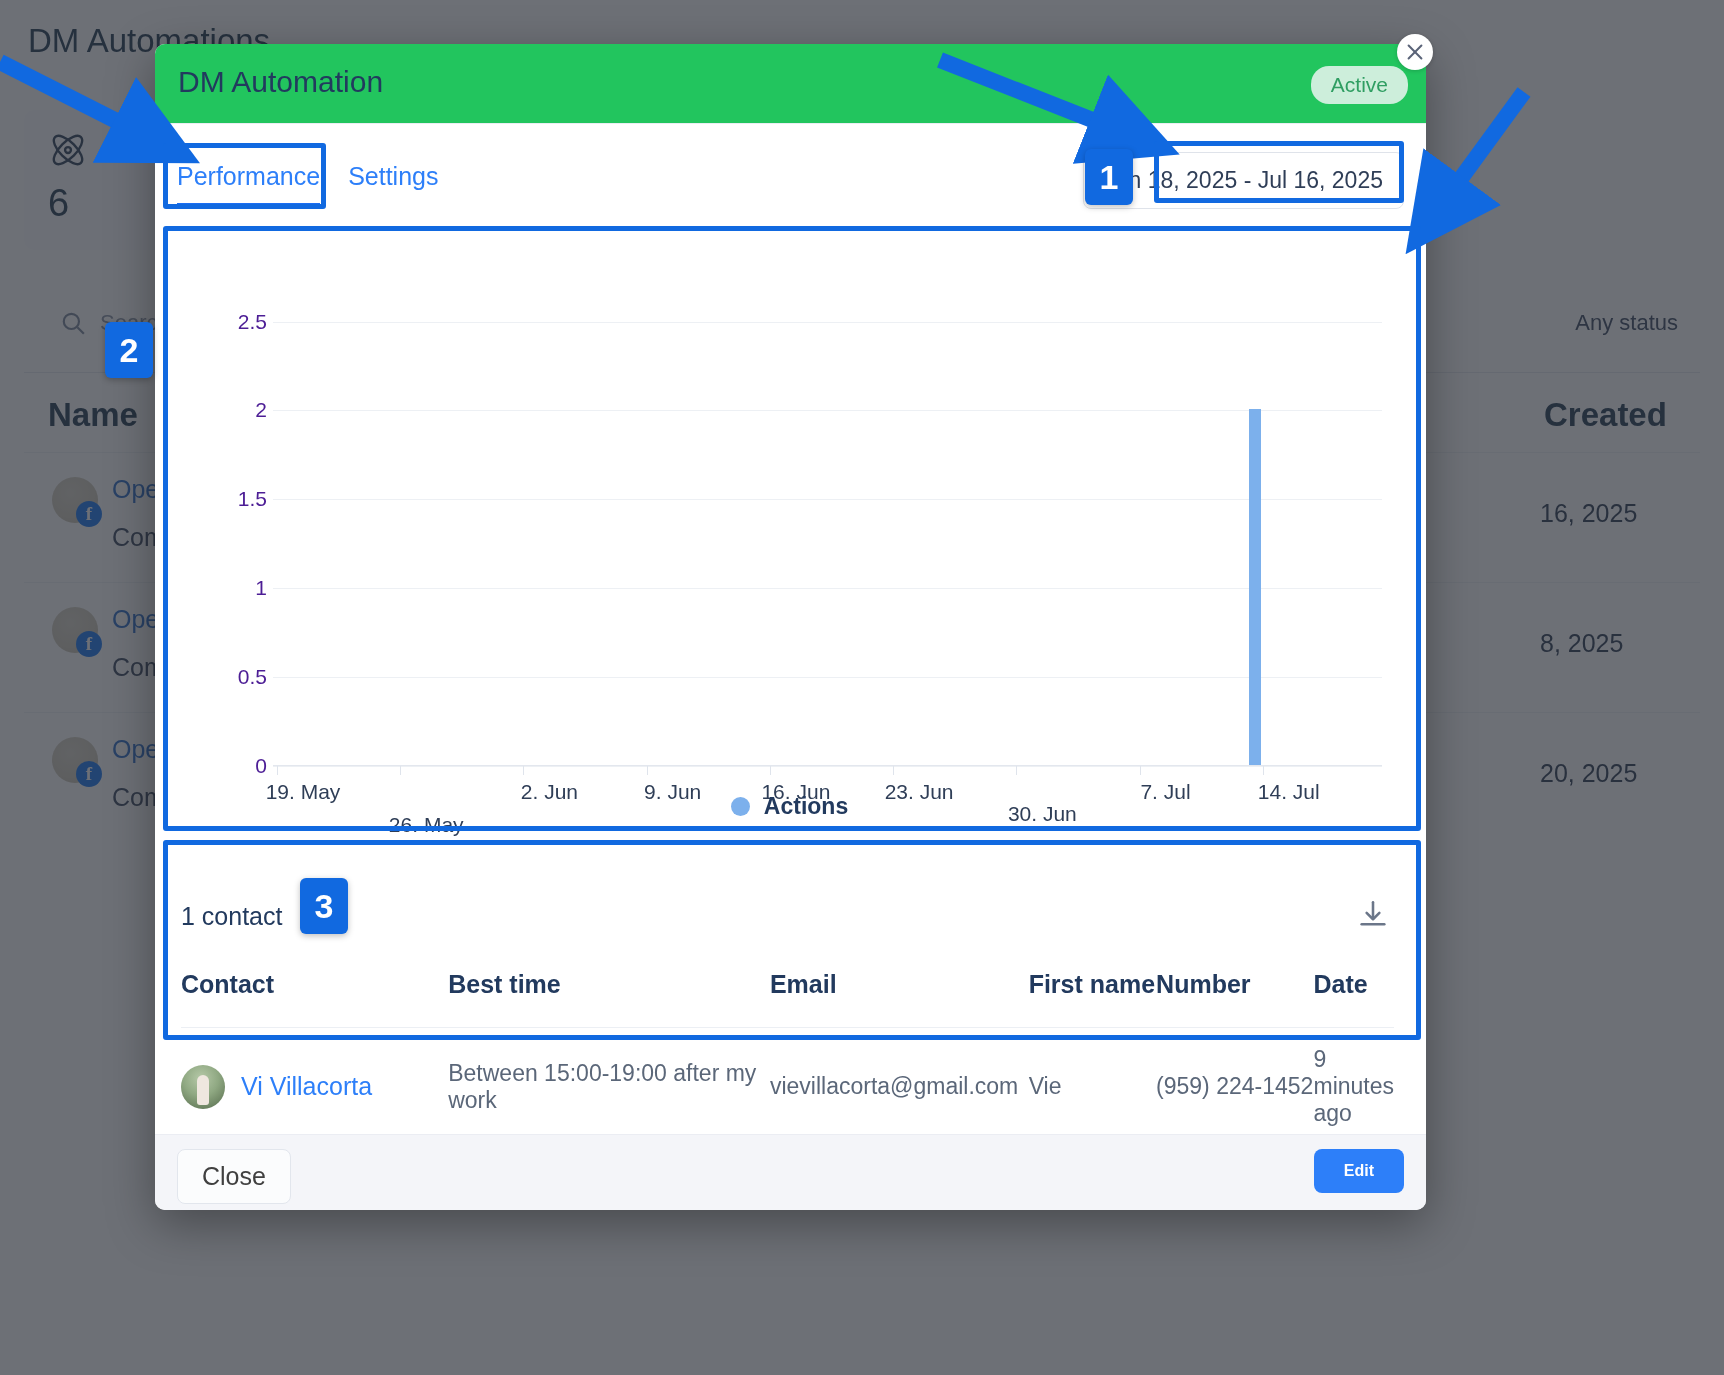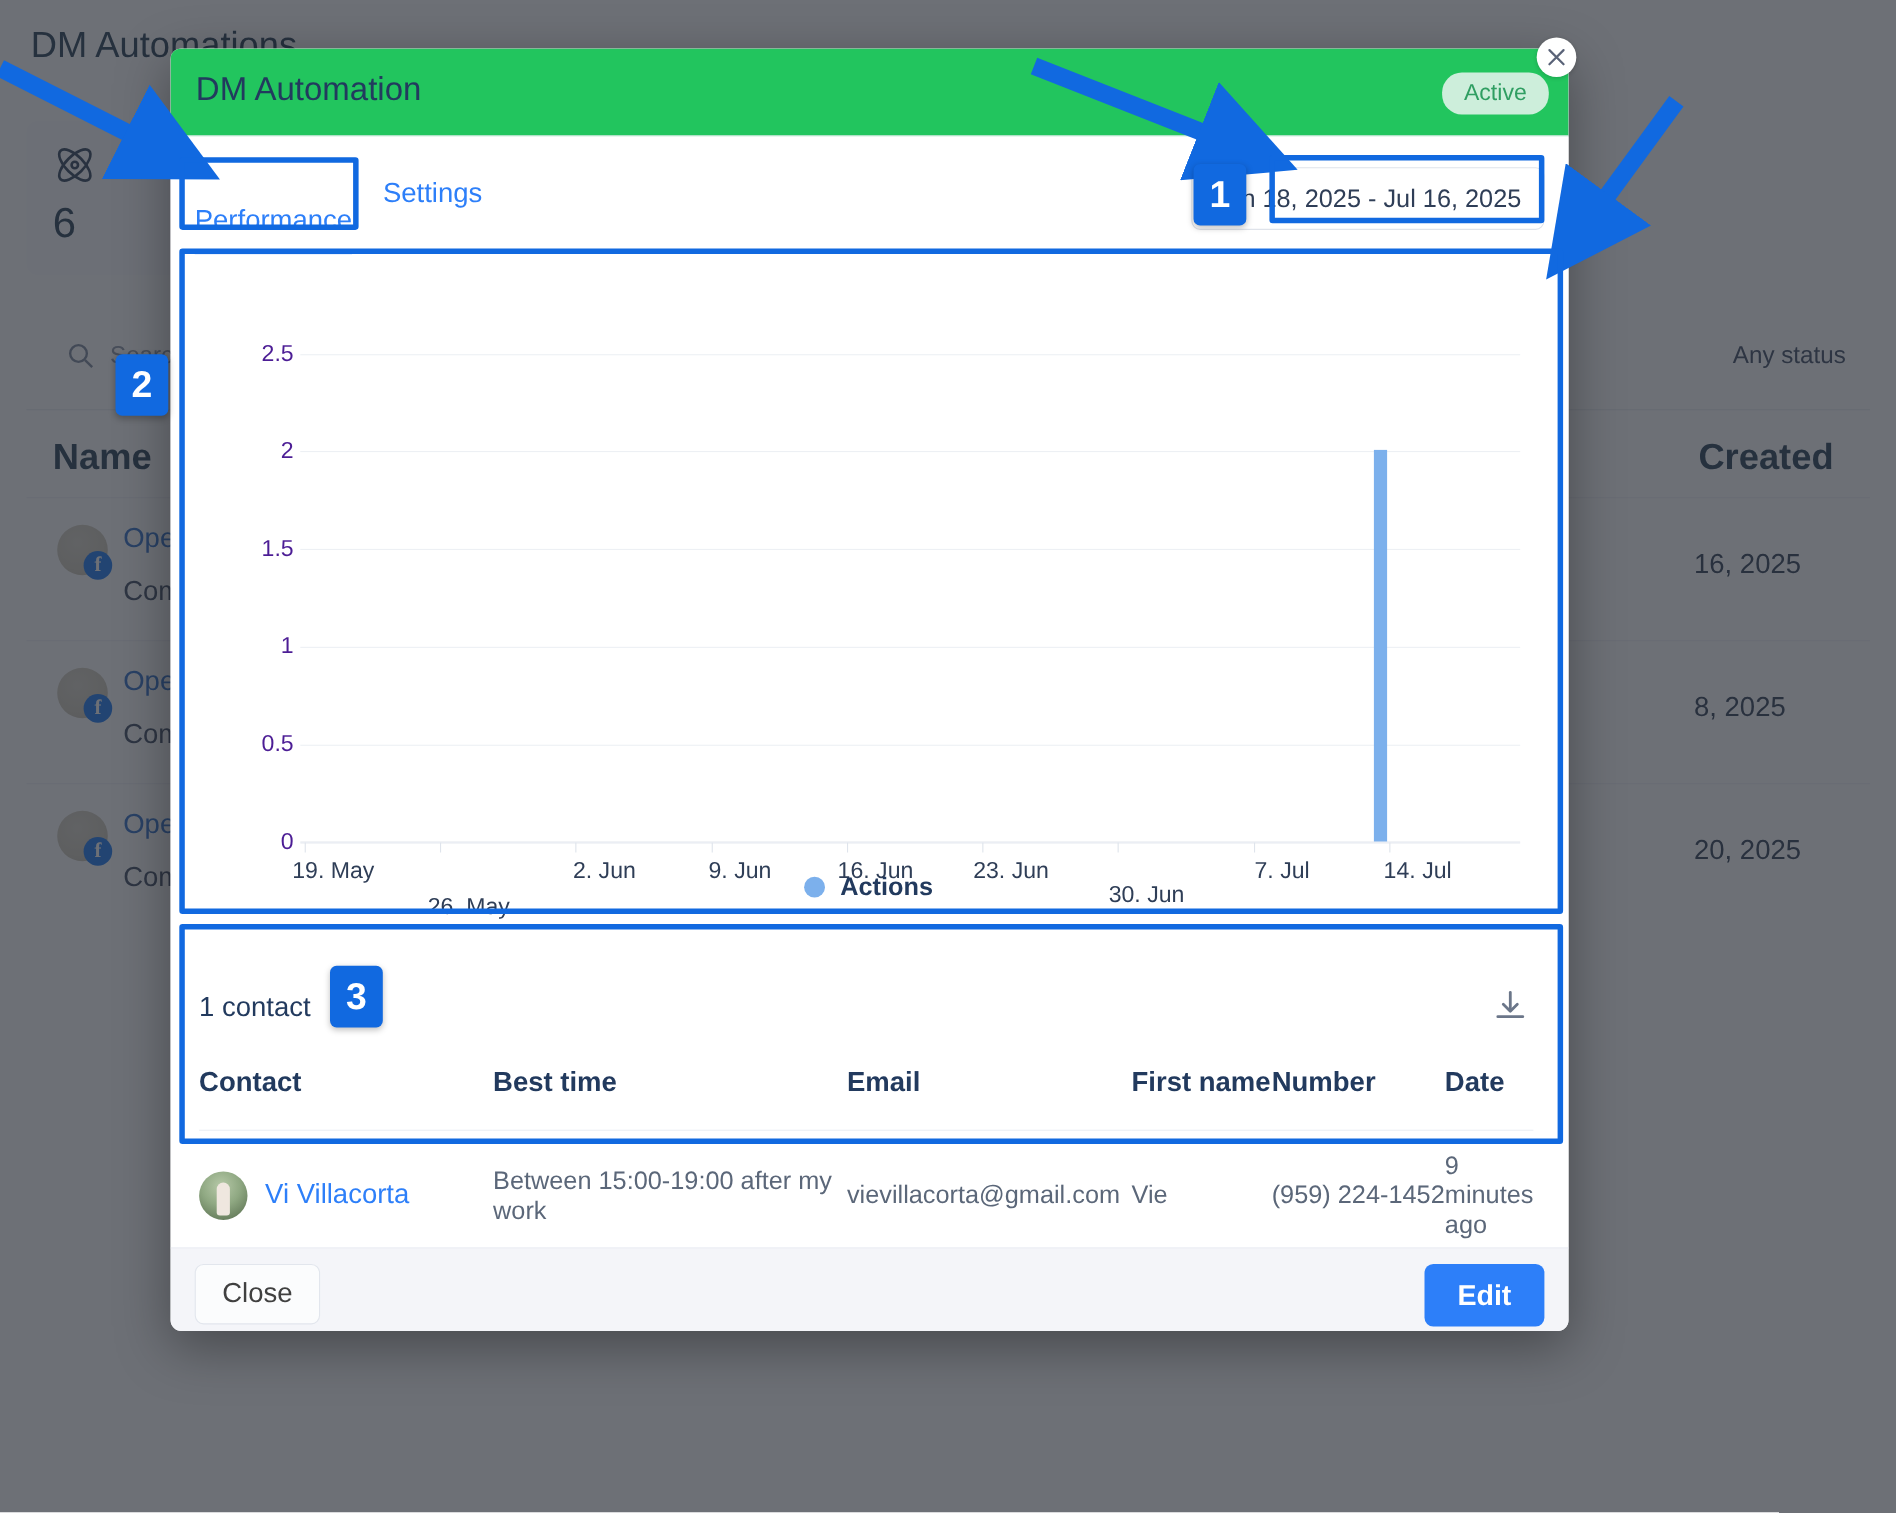--- a/index.html
+++ b/index.html
@@ -77,21 +77,21 @@
     position:absolute; left: 1397px; top: 34px; width: 36px; height: 36px; border-radius: 50%;
     background:#ffffff; display:flex; align-items:center; justify-content:center;
     box-shadow: 0 1px 4px rgba(0,0,0,0.18); z-index: 40;
   }
 
   #modal-body { position: relative; height: 1010px; background:#fff; }
 
   
   #tabs { position:absolute; left: 22px; top: 38px; display:flex; gap: 28px; }
   .tab { font-size: 25px; color:#2d7ff9; padding-bottom: 12px; }
-  .tab.active { border-bottom: 4px solid #1b6ef3; margin-top: 24px; }
+  .tab.active { border-bottom: 4px solid #1b6ef3; }
 
   
   #date-range {
     position:absolute; right: 22px; top: 28px;
     border: 1px solid #dfe3ea; border-radius: 8px;
     padding: 14px 20px; font-size: 23px; color:#2f3e57; background:#fff;
   }
 
   
   #chart-panel { position:absolute; left: 12px; top: 138px; width: 1245px; height: 600px; }
@@ -132,21 +132,21 @@
   #modal-footer {
     position:absolute; left:0; bottom:0; width: 100%; height: 76px;
     background:#f4f5f9; border-top:1px solid #ebedf3;
   }
   #close-btn {
     position:absolute; left: 22px; top: 14px; background:#fbfcfd; border:1px solid #e2e6ed;
     border-radius: 8px; padding: 12px 24px; font-size: 25px; color:#404040;
   }
   #edit-btn {
     position:absolute; right: 22px; top: 14px; background:#2d7ff9; border:none;
-    border-radius: 8px; padding: 13px 30px; font-size: 26px; color:#fff; font-weight:700;
+    border-radius: 8px; padding: 13px 30px; font-size: 16px; color:#fff; font-weight:700;
   }
 
   
   #annotations { position:absolute; inset:0; pointer-events:none; }
   .anno-box { position:absolute; border: 5px solid #1169e0; border-radius: 3px; }
   .anno-num {
     position:absolute; background:#1169e0; color:#fff; border-radius: 6px;
     font-size: 34px; font-weight:700; display:flex; align-items:center; justify-content:center;
     width: 48px; height: 56px; box-shadow: 0 2px 6px rgba(0,0,0,0.25);
     font-family:"Liberation Sans", sans-serif;

